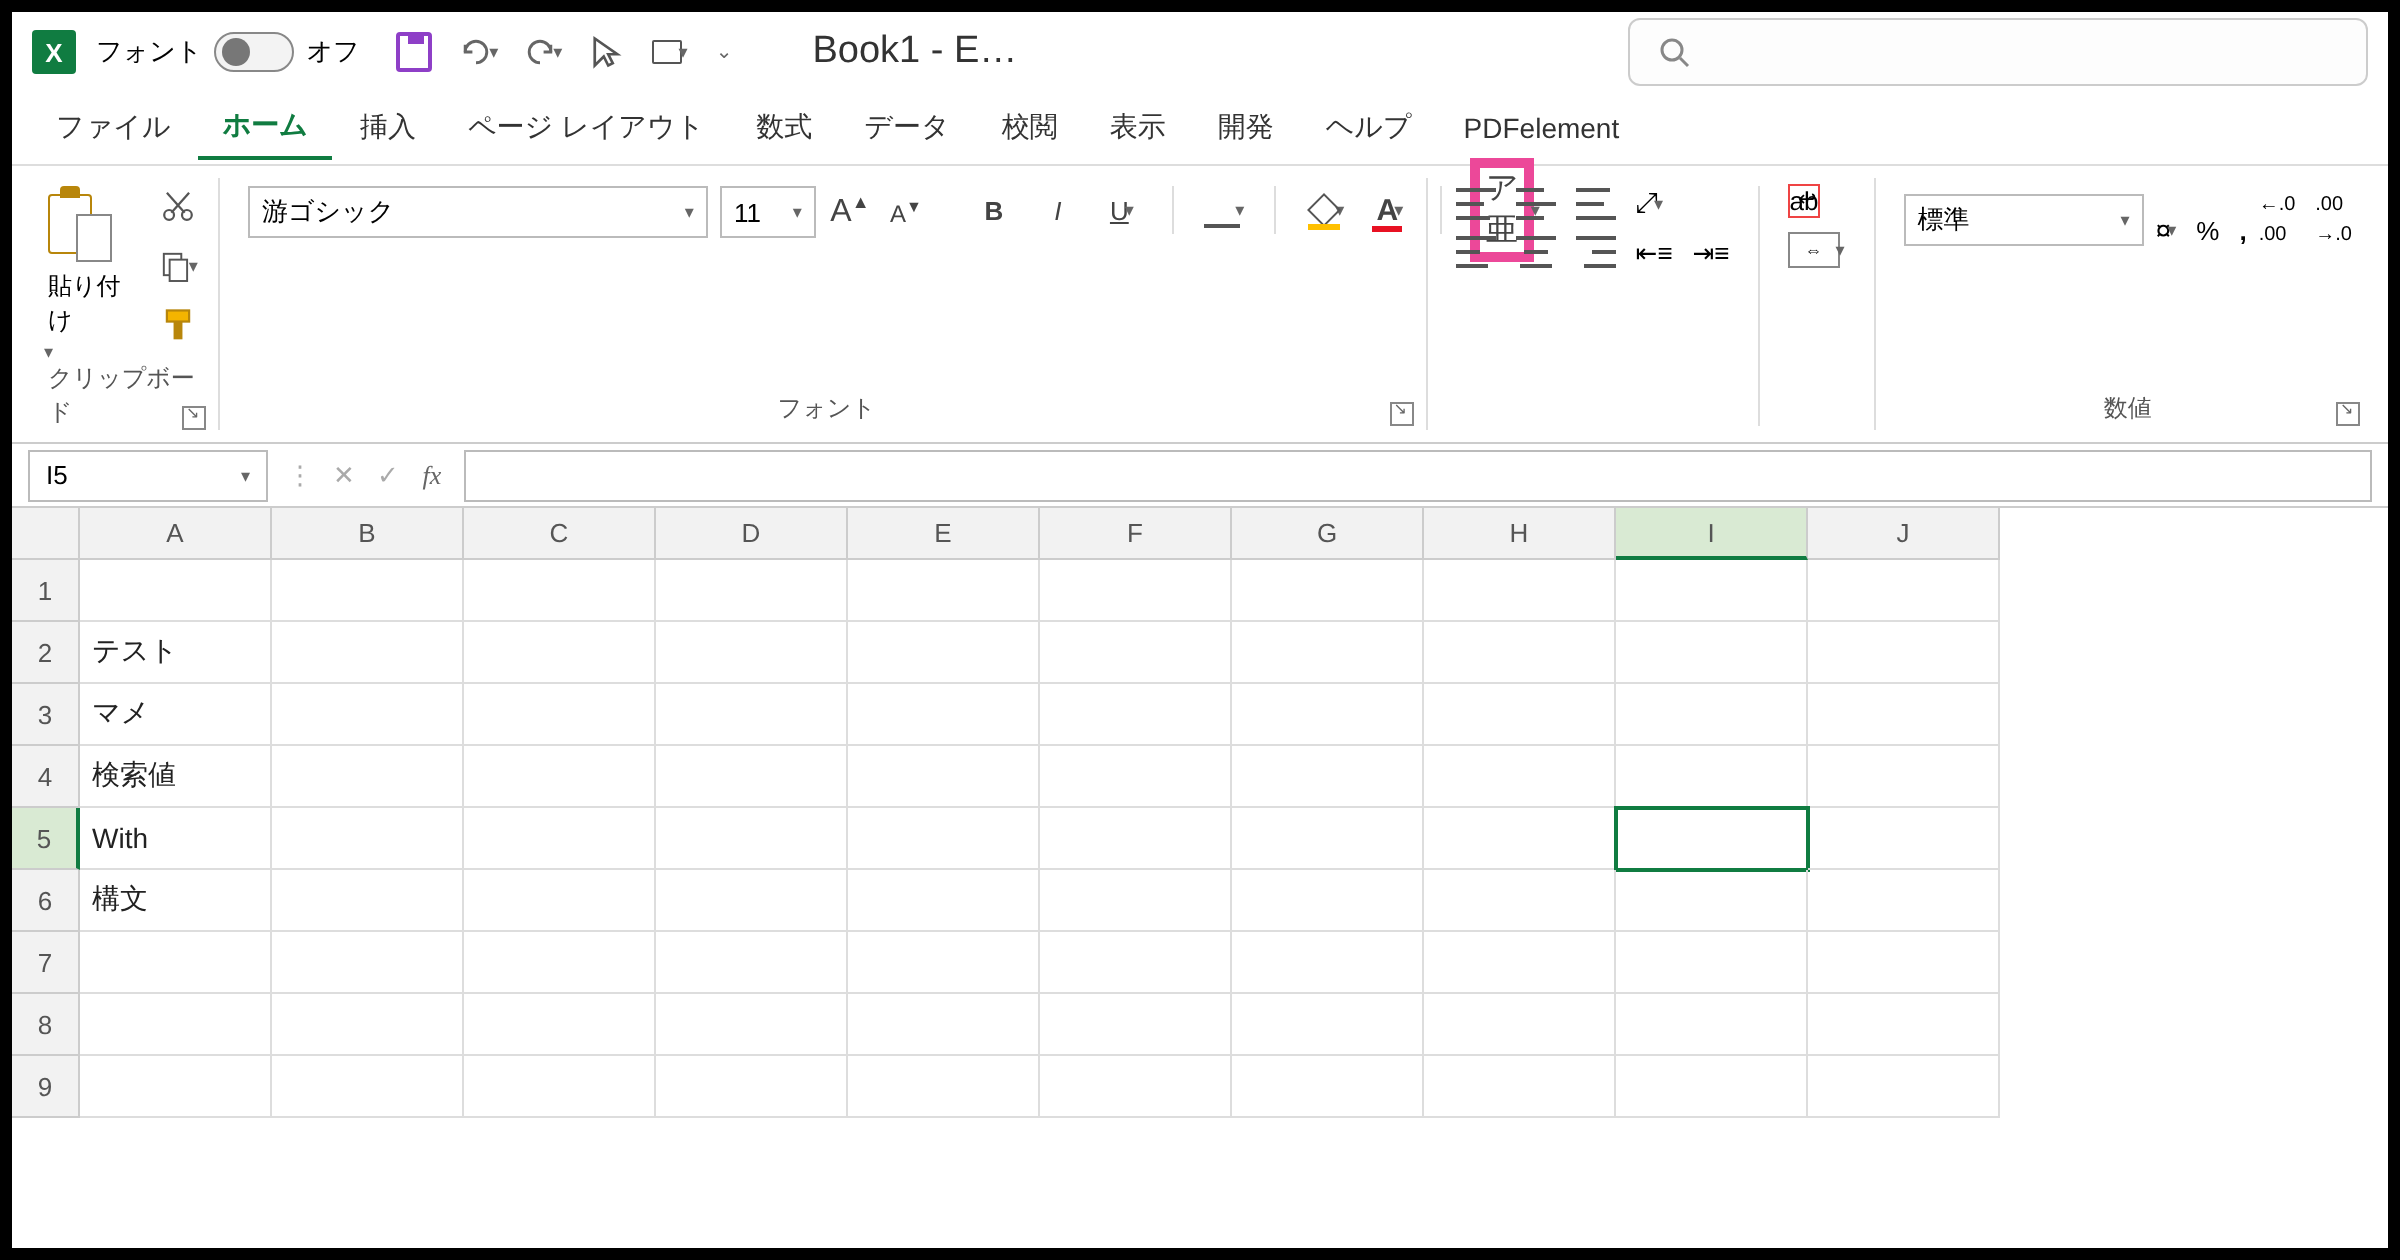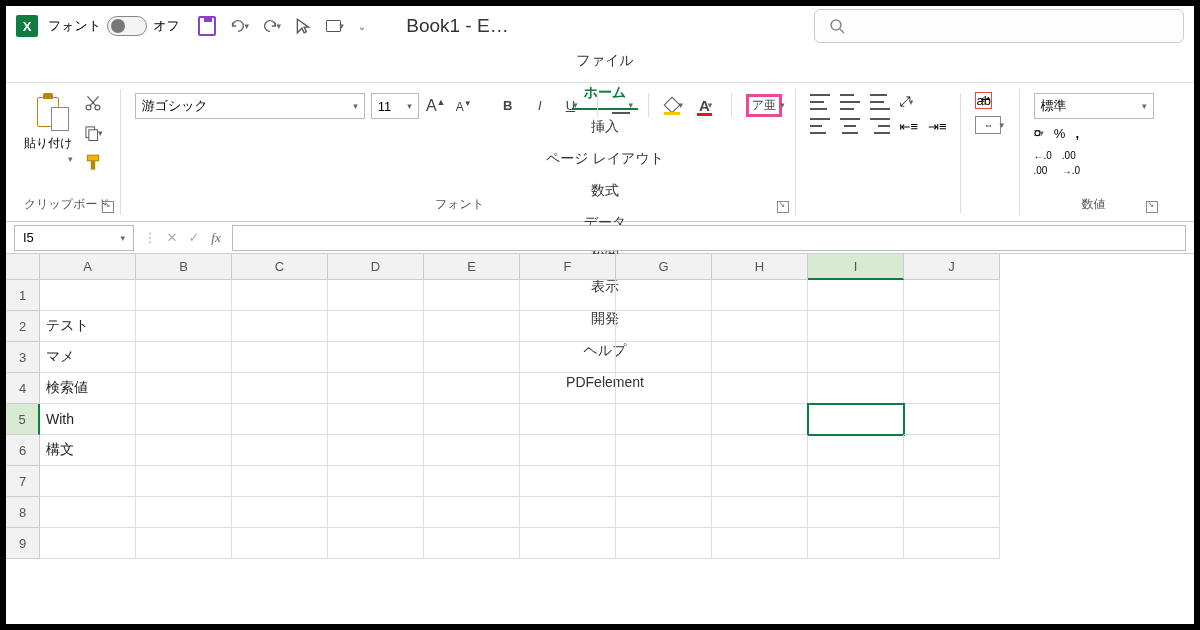--- a/index.html
+++ b/index.html
@@ -20,34 +20,34 @@
   .undo-ico svg, .redo-ico svg { width: 18px; height: 14px; }
   .drop { font-size: 9px; color: #666; margin-left: -2px; }
   .rect-ico { width: 18px; height: 12px; border: 1.5px solid #555; border-radius: 1px; }
   .chev { font-size: 10px; color: #666; }
   .doc-title { margin-left: 30px; font-size: 19px; color: #333; }
   .searchbox { margin-left: auto; display: flex; align-items: center; gap: 10px; background: #fdfdfd; border: 1px solid #ccc; border-radius: 6px; height: 34px; padding: 0 14px; width: 370px; }
   .searchbox input { border: none; outline: none; font-size: 14px; background: transparent; flex: 1; color: #888; }
   .mag { width: 16px; height: 16px; }
 
   
-  .ribtabs { display: flex; align-items: center; height: 36px; padding-left: 10px; gap: 2px; flex-direction: column; }
+  .ribtabs { display: flex; align-items: center; height: 36px; padding-left: 10px; gap: 2px; }
   .ribtabs .tab { padding: 6px 12px; font-size: 14px; color: #333; cursor: pointer; }
   .ribtabs .tab.active { border-bottom: 2px solid #107c41; color: #107c41; font-weight: 600; }
 
   
   .ribbon { display: flex; border-top: 1px solid #ddd; border-bottom: 1px solid #ccc; height: 140px; padding: 6px 8px; gap: 4px; }
   .group { display: flex; flex-direction: column; justify-content: space-between; border-right: 1px solid #ddd; padding: 4px 10px 2px 10px; }
   .group:last-child { border-right: none; }
   .group-body { display: flex; align-items: flex-start; gap: 10px; flex: 1; }
   .group-label { display: flex; justify-content: center; align-items: flex-end; gap: 8px; font-size: 12px; color: #555; position: relative; }
   .launcher { position: absolute; right: -4px; width: 12px; height: 12px; border: 1px solid #888; }
   .launcher::after { content: "↘"; font-size: 8px; position: absolute; top: -2px; left: 1px; color: #666; }
 
-  .paste-big { display: flex; flex-direction: column; align-items: flex-end; gap: 2px; font-size: 12px; }
+  .paste-big { display: flex; flex-direction: column; align-items: flex-start; gap: 2px; font-size: 12px; }
   .clipboard-ico { width: 36px; height: 40px; position: relative; }
   .clipboard-ico .board { width: 22px; height: 30px; border: 1.5px solid #b8860b; border-radius: 2px; position: absolute; left: 0; top: 4px; background: #fff; }
   .clipboard-ico .clip { width: 10px; height: 6px; background: #b8860b; border-radius: 2px 2px 0 0; position: absolute; left: 6px; top: 0; }
   .clipboard-ico .paper { width: 18px; height: 24px; border: 1px solid #888; background: #fff; position: absolute; left: 14px; top: 14px; }
   .mini-col { display: flex; flex-direction: column; gap: 10px; align-items: center; }
   .mini-col .mini { width: 20px; height: 20px; display: flex; align-items: center; justify-content: center; }
 
   .font-row { display: flex; gap: 6px; align-items: center; margin-bottom: 6px; }
   .font-combo { border: 1px solid #bbb; height: 26px; display: flex; align-items: center; justify-content: space-between; padding: 0 6px; font-size: 13px; background: #fff; }
   .font-combo.fontname { width: 230px; }
@@ -56,31 +56,31 @@
   .font-row .btn, .font-row2 .btn { min-width: 22px; height: 24px; display: flex; align-items: center; justify-content: center; color: #444; }
   .font-row2 { display: flex; gap: 10px; align-items: center; }
   .withdrop { display: flex; align-items: center; }
   .ul { text-decoration: underline; }
   .dul-box { width: 18px; height: 18px; border-bottom: 2px double #555; }
   .fill-ico { width: 16px; height: 16px; position: relative; }
   .fill-ico::before { content: ""; position: absolute; width: 10px; height: 10px; border: 1px solid #555; transform: rotate(45deg); top: 2px; left: 2px; }
   .fill-ico::after { content: ""; position: absolute; width: 16px; height: 3px; background: #ffc000; bottom: -2px; left: 0; }
   .Acolor { position: relative; font-weight: bold; font-size: 15px; }
   .Acolor::after { content: ""; position: absolute; left: -2px; right: -2px; bottom: -2px; height: 3px; background: #e81123; }
-  .ruby { font-size: 12px; border: 3px solid #ec4899; padding: 0 3px; }
+  .ruby { font-size: 16px; border: 5px solid #ec4899; padding: 0 3px; }
 
   .align-rows { display: flex; flex-direction: column; gap: 8px; }
   .align-row { display: flex; gap: 10px; align-items: center; }
   .align-ico { width: 20px; height: 16px; display: flex; flex-direction: column; justify-content: space-between; }
   .align-ico span { height: 2px; background: #555; }
   .wrap-ico { width: 22px; height: 18px; border: 1px solid #ef4444; position: relative; }
   .wrap-ico::after { content: "↩"; position: absolute; font-size: 11px; top: 0; right: 1px; }
   .merge-ico { width: 26px; height: 18px; border: 1px solid #888; display: flex; align-items: center; justify-content: center; font-size: 9px; }
 
-  .num-col { display: flex; flex-direction: column; gap: 6px; }
+  .num-col { display: flex; flex-direction: row; gap: 6px; align-items: flex-end; }
   .num-combo { border: 1px solid #bbb; height: 26px; width: 120px; display: flex; align-items: center; justify-content: space-between; padding: 0 6px; font-size: 13px; background: #fff; }
   .num-row { display: flex; gap: 10px; align-items: center; }
   .cur-ico { font-size: 14px; }
 
   
   .formulabar { display: flex; align-items: center; height: 32px; border-bottom: 1px solid #ccc; }
   .namebox { width: 120px; height: 26px; border: 1px solid #bbb; margin-left: 8px; display: flex; align-items: center; justify-content: space-between; padding: 0 8px; font-size: 13px; background: #fff; }
   .fb-btns { display: flex; gap: 6px; margin: 0 8px; color: #aaa; align-items: center; }
   .fb-btns .fx { font-style: italic; color: #666; font-family: Georgia, serif; }
   .fb-btns span { width: 16px; text-align: center; }

